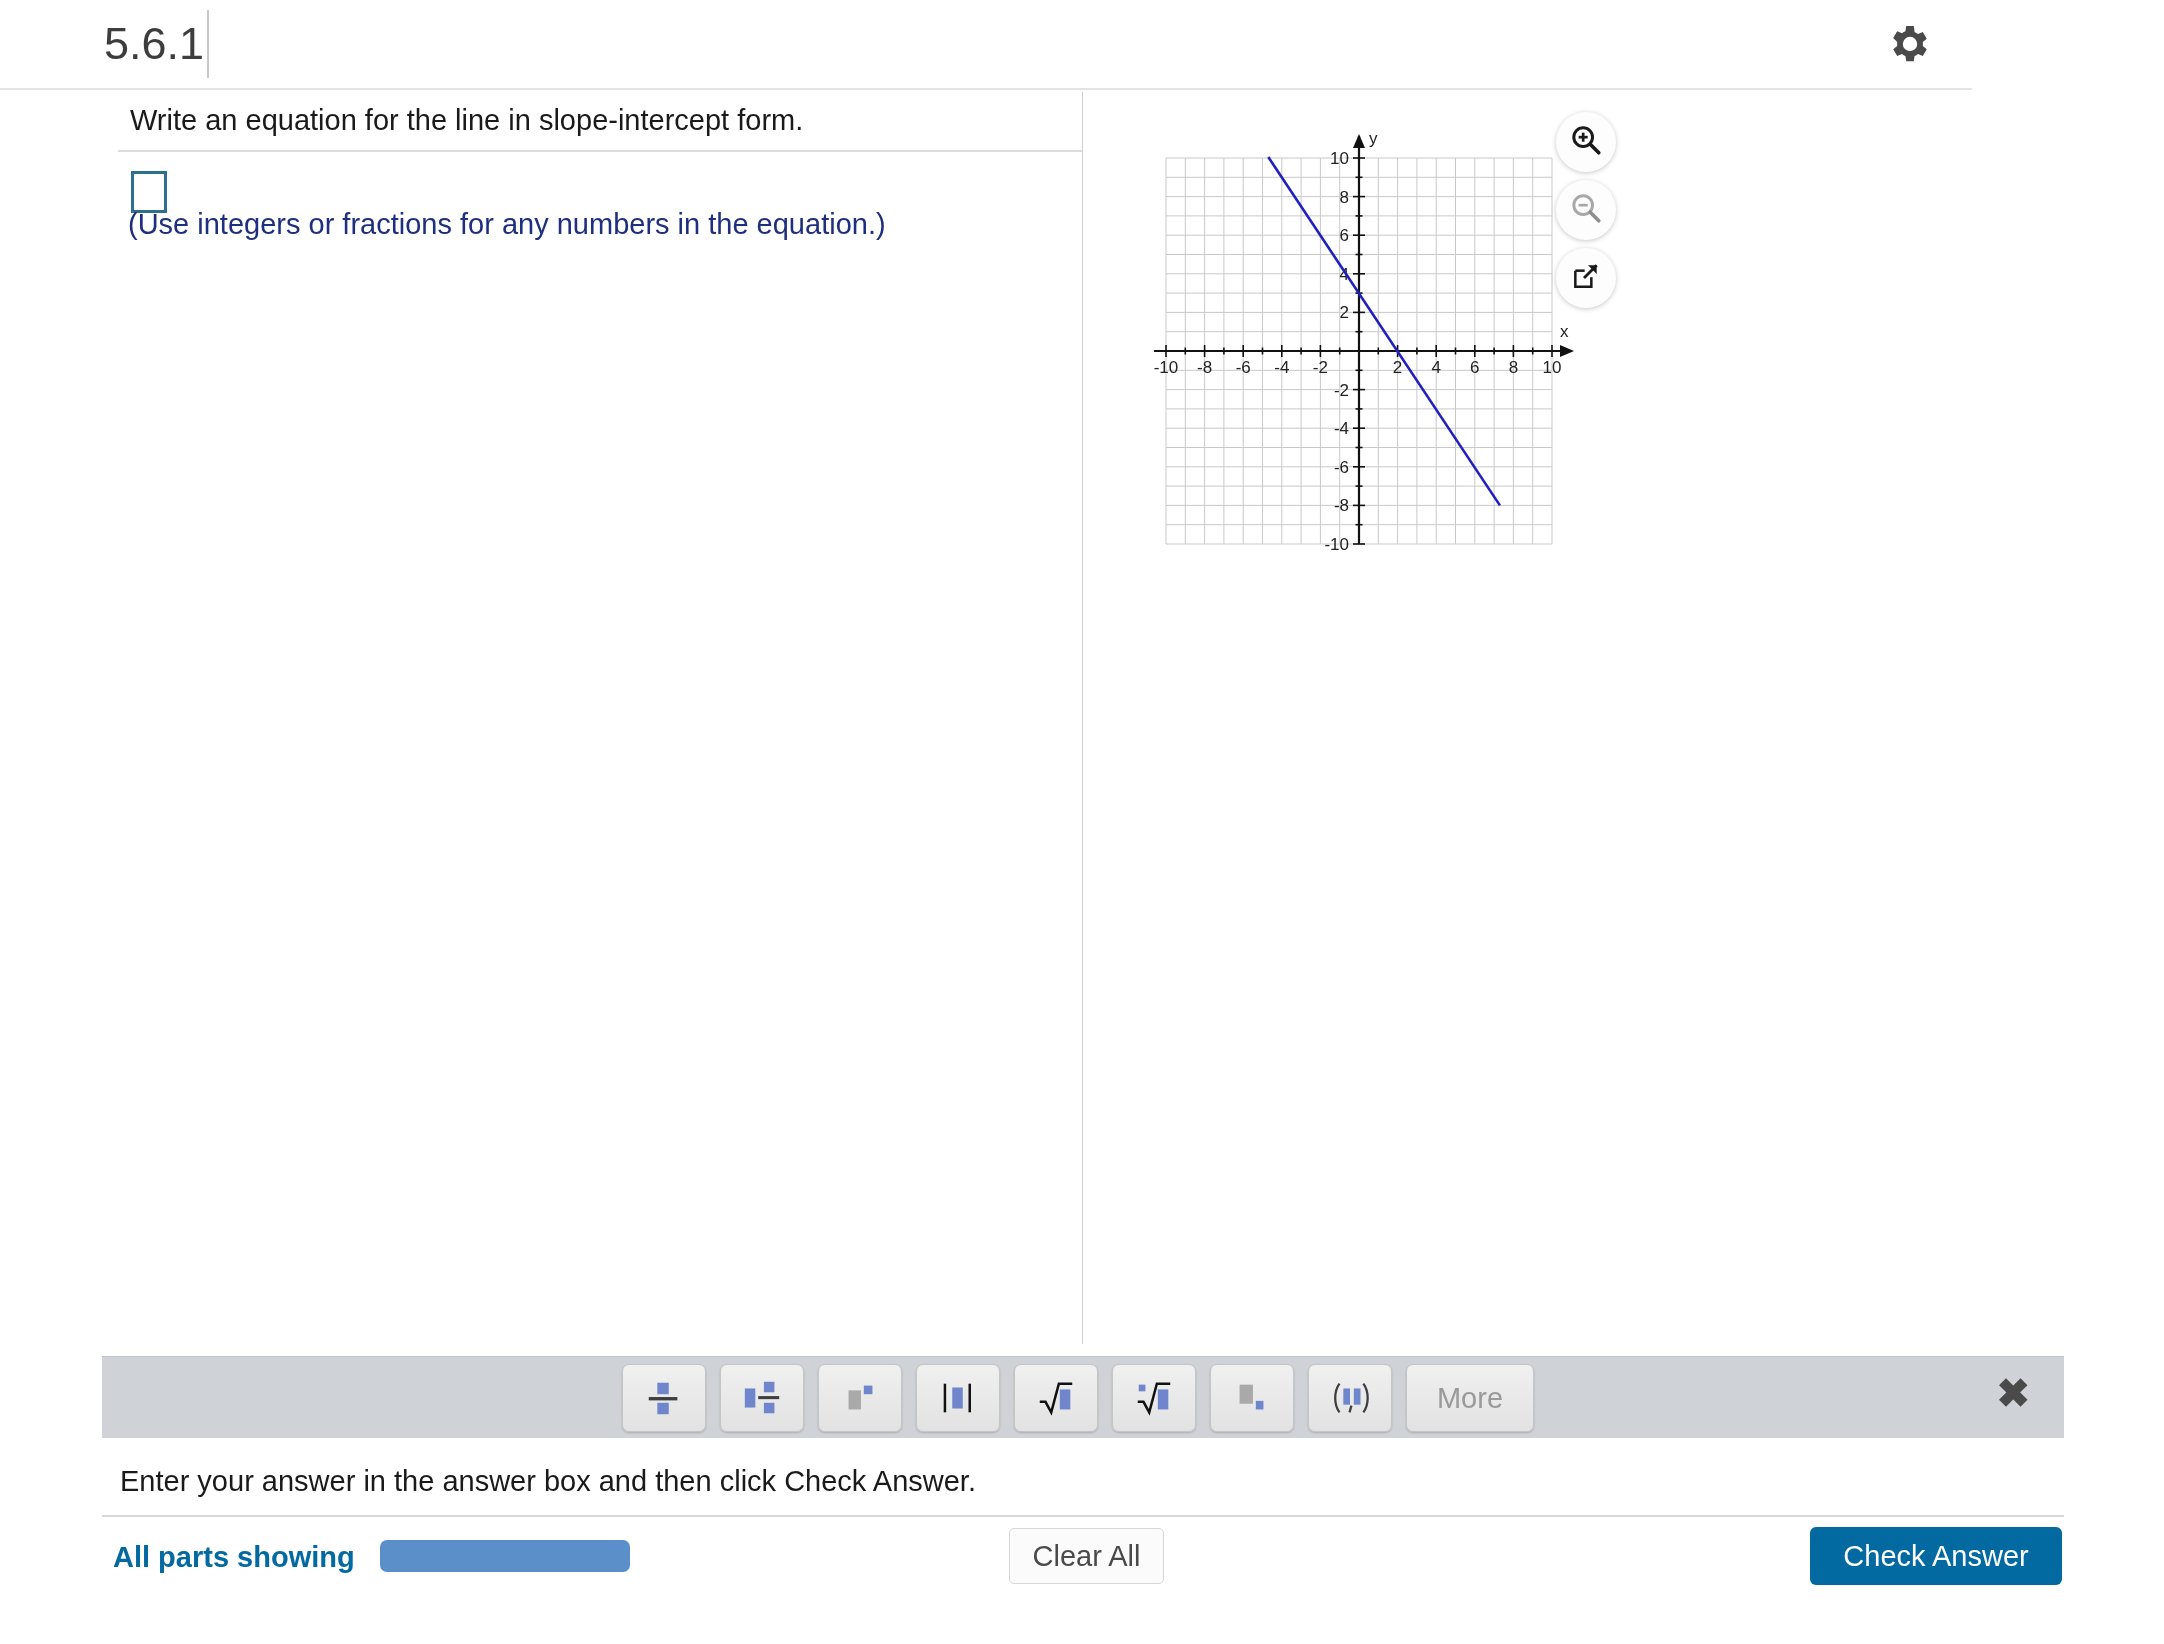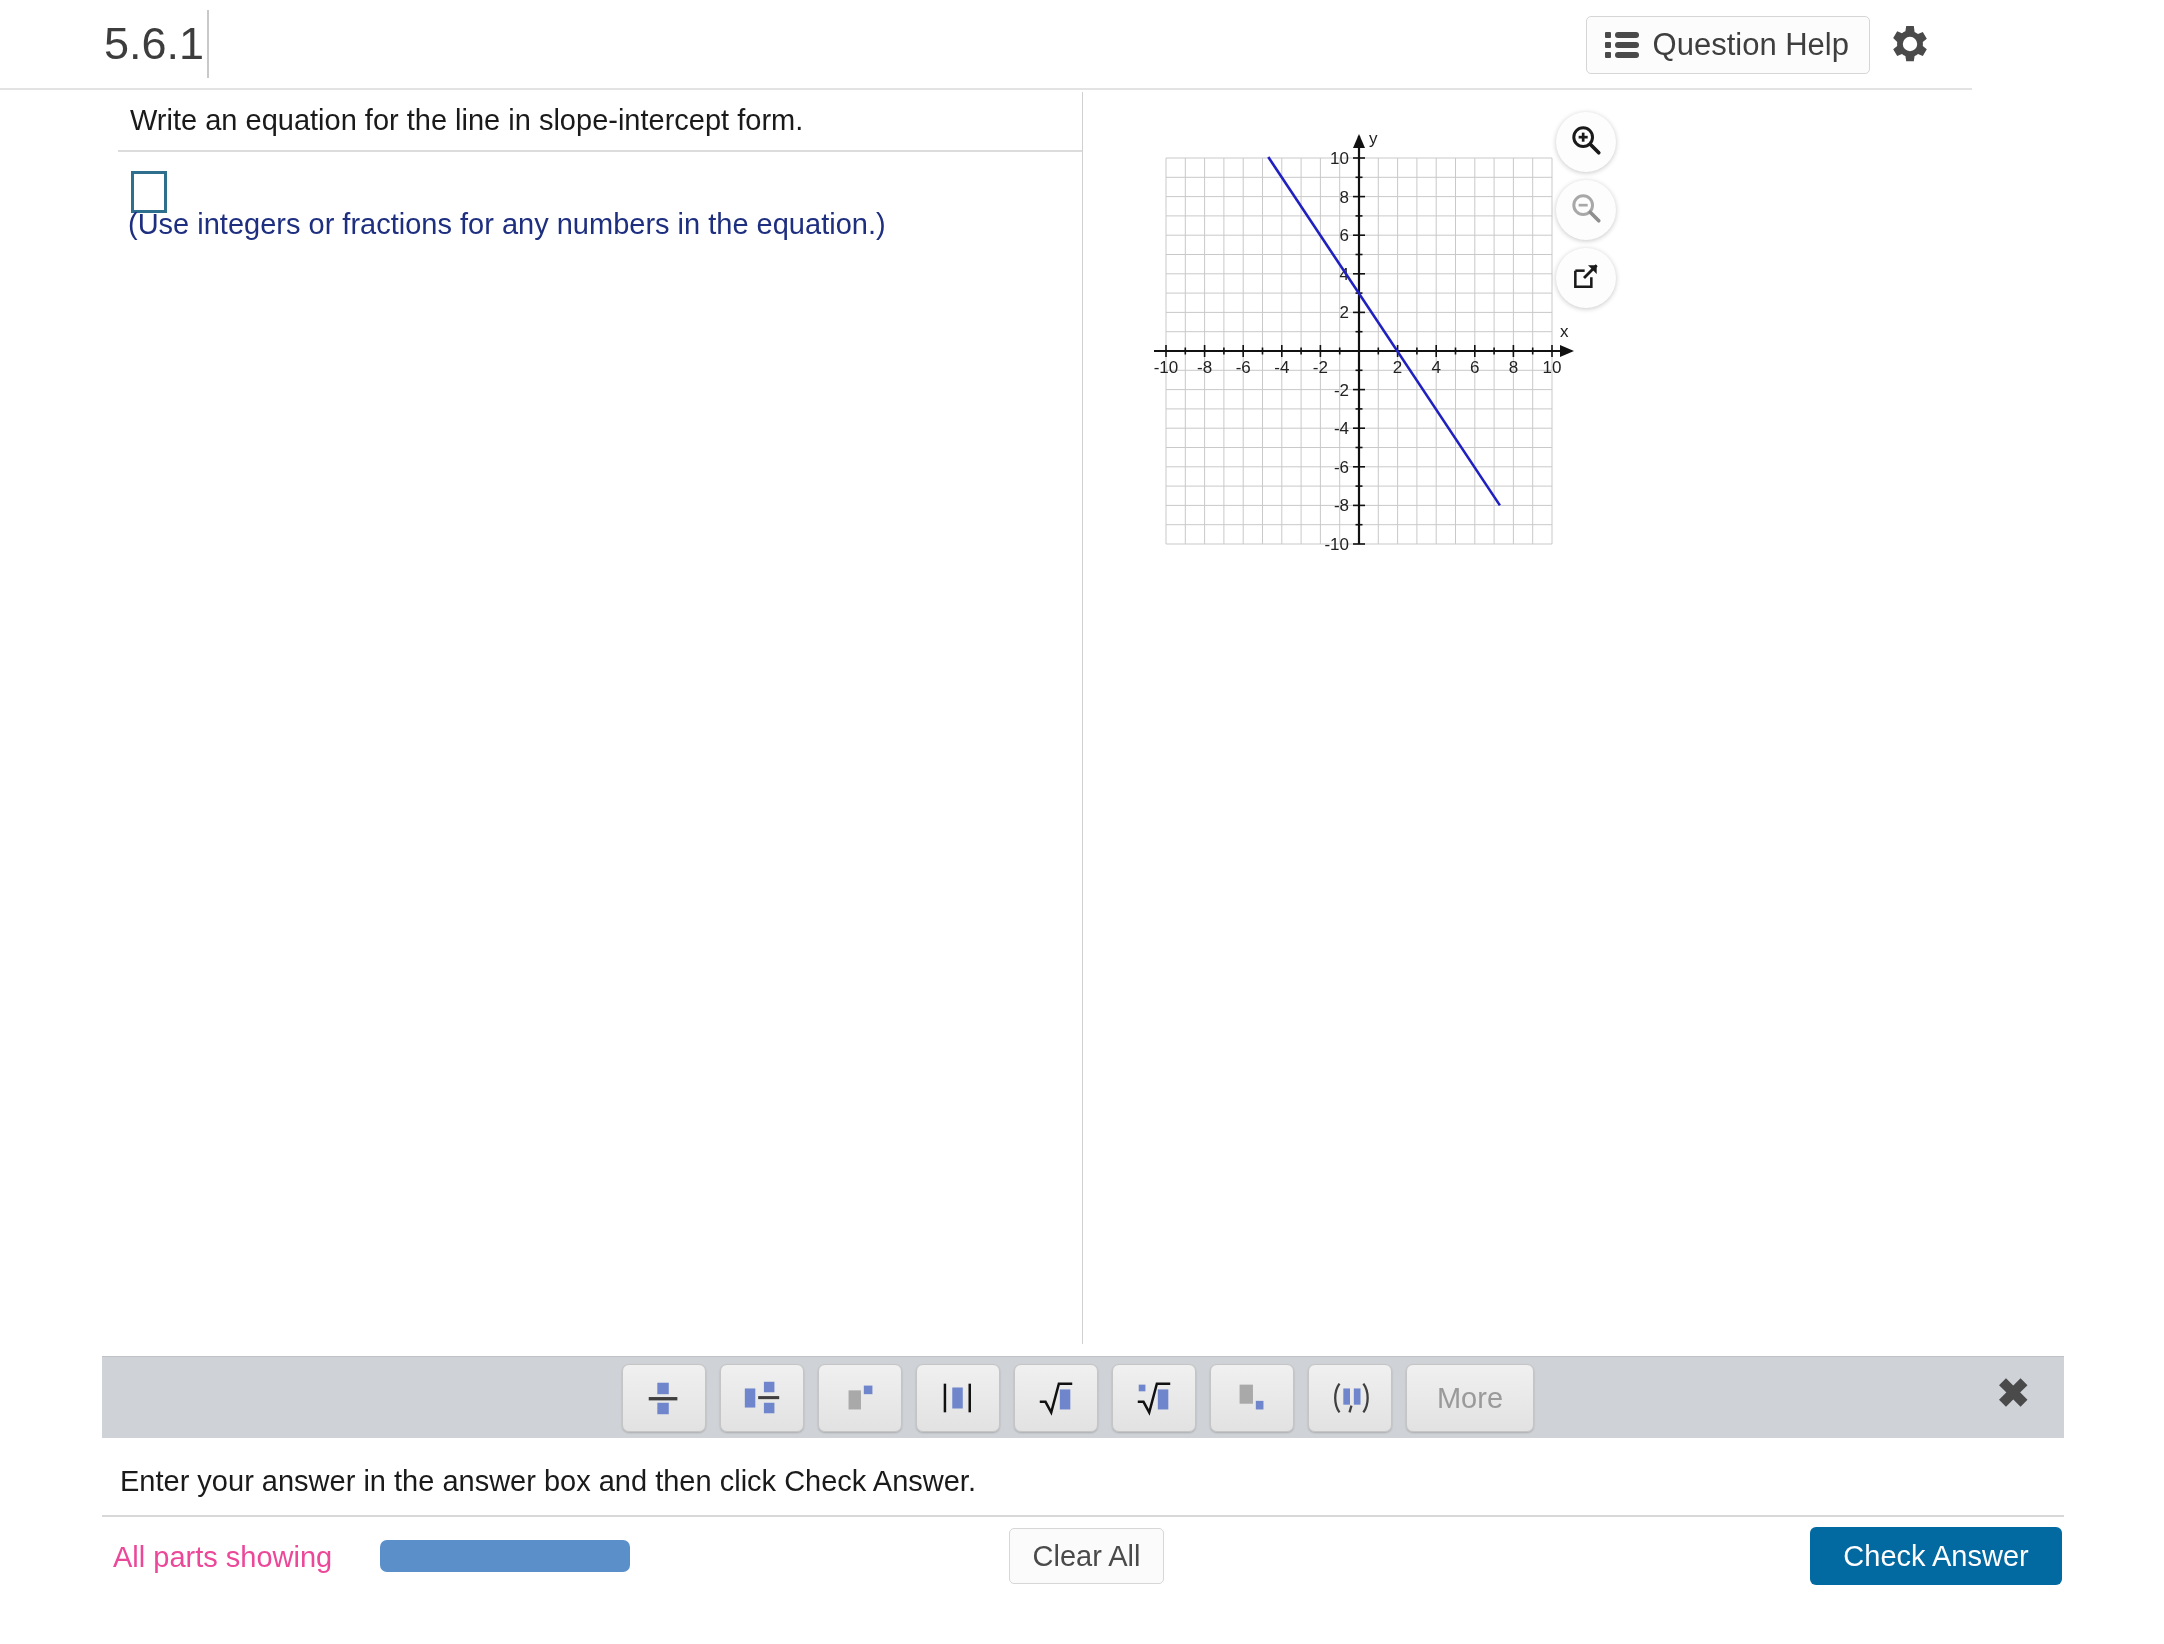--- a/index.html
+++ b/index.html
@@ -175,22 +175,22 @@
   .footer-rule {
     position: absolute;
     left: 102px; top: 1515px;
     width: 1962px; height: 2px;
     background: #d8d8d8;
   }
   .parts-label {
     position: absolute;
     left: 113px; top: 1541px;
     font-size: 29px;
-    font-weight: normal;
-    color: #ec4899;
+    font-weight: bold;
+    color: #0369a1;
   }
   .parts-bar {
     position: absolute;
     left: 380px; top: 1540px;
     width: 250px; height: 32px;
     background: #5b8fc9;
     border-radius: 7px;
   }
   .clear-btn {
     position: absolute;
@@ -216,37 +216,20 @@
     cursor: pointer;
   }
 </style>
 </head>
 <body>
 
 <div class="header">
   <div class="qnum">5.6.1</div>
   <div class="qnum-divider"></div>
 
-  <div class="qhelp-btn">
-    <span class="list-icon">
-      <span class="li-row" style="top:0px;">
-          <i></i>
-          <b></b>
-        </span>
-      <span class="li-row" style="top:10px;">
-          <i></i>
-          <b></b>
-        </span>
-      <span class="li-row" style="top:20px;">
-          <i></i>
-          <b></b>
-        </span>
-    </span>
-    <span class="qhelp-label">Question Help</span>
-  </div>
 
   <span class="gear-icon">
     <svg width="48" height="48" viewBox="0 0 24 24">
       <path fill="#4a4a4a" d="M19.4 13a7.6 7.6 0 0 0 0-2l2-1.6-2-3.4-2.4 1a7.5 7.5 0 0 0-1.7-1L14.9 3h-3.8l-.4 2.6c-.6.2-1.2.6-1.7 1l-2.4-1-2 3.4L6.6 11a7.6 7.6 0 0 0 0 2l-2 1.6 2 3.4 2.4-1c.5.4 1.1.8 1.7 1l.4 2.6h3.8l.4-2.6c.6-.2 1.2-.6 1.7-1l2.4 1 2-3.4-2-1.6zM13 15.6A3.6 3.6 0 1 1 13 8.4a3.6 3.6 0 0 1 0 7.2z" transform="translate(-1,0)"></path>
       <circle cx="12" cy="12" r="3.1" fill="#ffffff"></circle>
     </svg>
   </span>
 </div>
 
 <div class="vdivider"></div>

